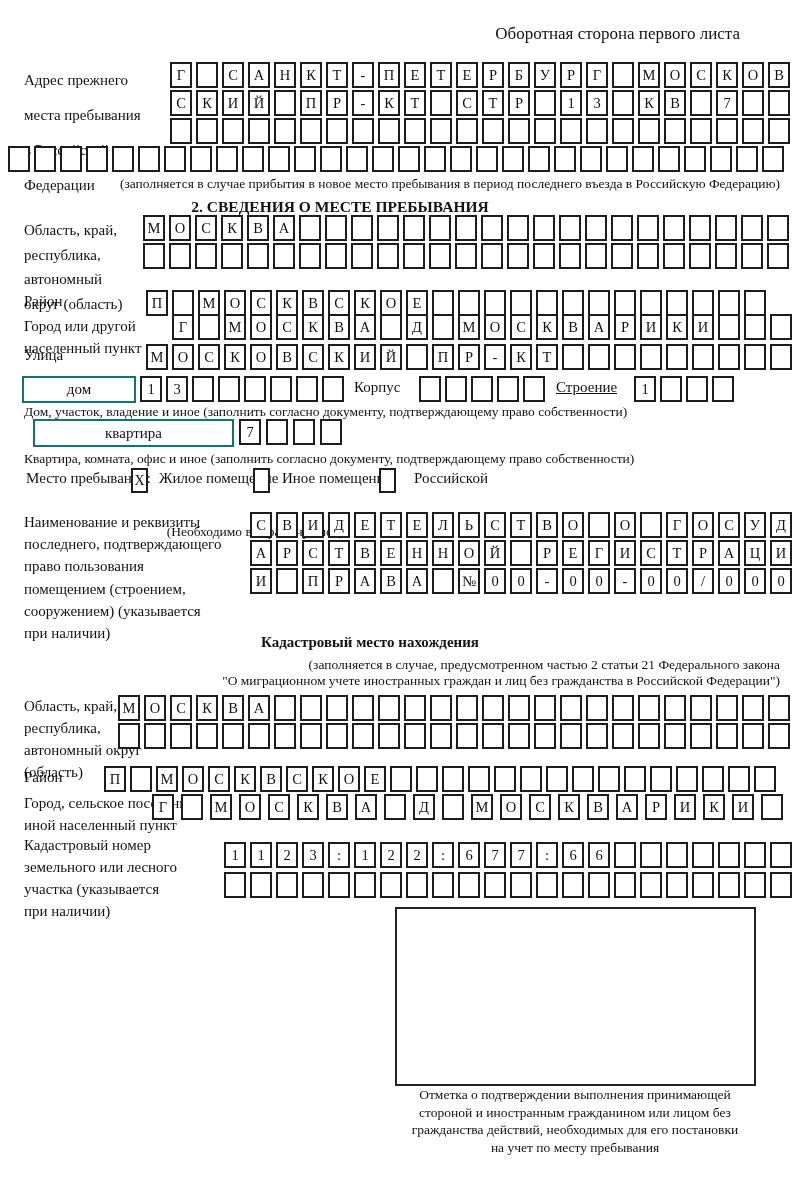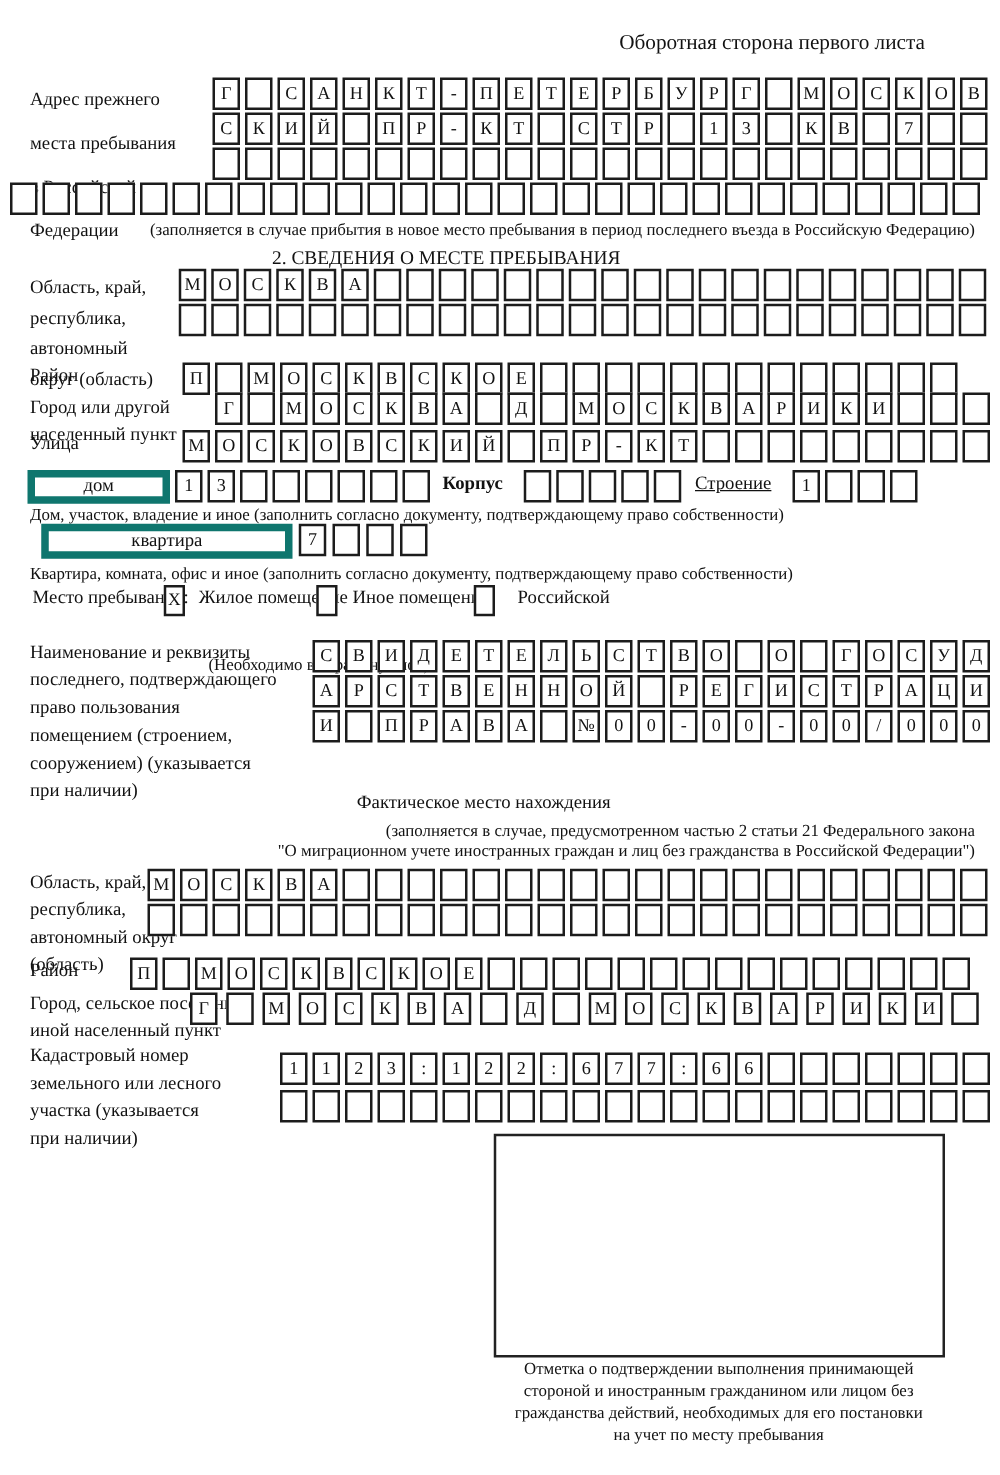--- a/index.html
+++ b/index.html
@@ -1,28 +1,28 @@
 <!DOCTYPE html>
 <html><head>
 <meta charset="utf-8">
 <style>
   html,body{margin:0;padding:0;background:#fff;}
   body{width:800px;height:1180px;position:relative;overflow:hidden;
        font-family:"Liberation Serif","DejaVu Serif",serif;color:#121212;}
   .lab{position:absolute;font-size:15px;white-space:pre-line;}
   .note{position:absolute;font-size:13.5px;white-space:pre-line;}
-  .ttl{position:absolute;font-weight:normal;font-size:15.5px;margin-left:17px;}
+  .ttl{position:absolute;font-weight:bold;font-size:15.5px;}
   .ctr{left:0;width:780px;text-align:right;}
   .row{position:absolute;display:flex;}
   .cell{flex:0 0 auto;width:22px;height:26px;border:2px solid #1c1c1c;box-sizing:border-box;
         margin-right:4px;display:flex;align-items:center;justify-content:center;
         font-size:14.5px;line-height:1;background:#fff;}
   .pitch27 .cell{margin-right:5px;}
   .pitch29 .cell{margin-right:7px;}
-  .bigbox{position:absolute;border:6px solid #0f766e;box-sizing:border-box;height:27px;
+  .bigbox{position:absolute;border:2px solid #0f766e;box-sizing:border-box;height:27px;
         display:flex;align-items:center;justify-content:center;font-size:15px;background:#fff;}
   .chk{position:absolute;width:17px;height:25px;border:2px solid #1c1c1c;box-sizing:border-box;
         display:flex;align-items:center;justify-content:center;font-size:14px;background:#fff;}
   #hdr{top:24px;left:0;width:740px;text-align:right;font-size:17px;position:absolute;}
   #lbl-prev{left:24px;top:63px;line-height:35px;}
   #row-a1{left:170px;top:62px;}
   #row-a2{left:170px;top:90px;}
   #row-a3{left:170px;top:118px;}
   #row-a4{left:8px;top:146px;}
   #note-prev{top:176px;}
@@ -31,21 +31,21 @@
   #row-o1{left:143px;top:215px;}
   #row-o2{left:143px;top:243px;}
   #lbl-raion{left:24px;top:293px;}
   #row-raion{left:146px;top:290px;}
   #lbl-gorod{left:24px;top:315px;line-height:22px;}
   #row-gorod{left:172px;top:314px;}
   #lbl-ulitsa{left:24px;top:347px;}
   #row-ulitsa{left:146px;top:344px;}
   #dom-box{left:22px;top:376px;width:114px;}
   #row-dom{left:140px;top:376px;}
-  #lbl-korpus{left:354px;top:379px;font-weight:bold;}
+  #lbl-korpus{left:354px;top:379px;}
   #row-korpus{left:419px;top:376px;}
   #lbl-stroenie{left:556px;top:379px;text-decoration:underline;}
   #row-stroenie{left:634px;top:376px;}
   #note-dom{left:24px;top:404px;}
   #kv-box{left:33px;top:419px;width:201px;height:28px;}
   #row-kv{left:239px;top:419px;}
   #note-kv{left:24px;top:451px;}
   #lbl-mesto{left:26px;top:470px;}
   #cb1{left:131px;top:468px;}
   #lbl-opt1{left:159px;top:470px;}
@@ -459,21 +459,21 @@
       <span class="cell">0</span>
       <span class="cell">-</span>
       <span class="cell">0</span>
       <span class="cell">0</span>
       <span class="cell">/</span>
       <span class="cell">0</span>
       <span class="cell">0</span>
       <span class="cell">0</span>
     </div>
 
-  <div id="ttl-fact" class="ttl">Фактическое место нахождения</div>
+  <div id="ttl-fact" class="ttl">Кадастровый место нахождения</div>
   <div id="note-f1" class="note ctr">(заполняется в случае, предусмотренном частью 2 статьи 21 Федерального закона</div>
   <div id="note-f2" class="note ctr">"О миграционном учете иностранных граждан и лиц без гражданства в Российской Федерации")</div>
 
   <div id="lbl-obl2" class="lab">Область, край,
 республика,
 автономный округ
 (область)</div>
   <div id="row-fo1" class="row">
       <span class="cell">М</span>
       <span class="cell">О</span>

